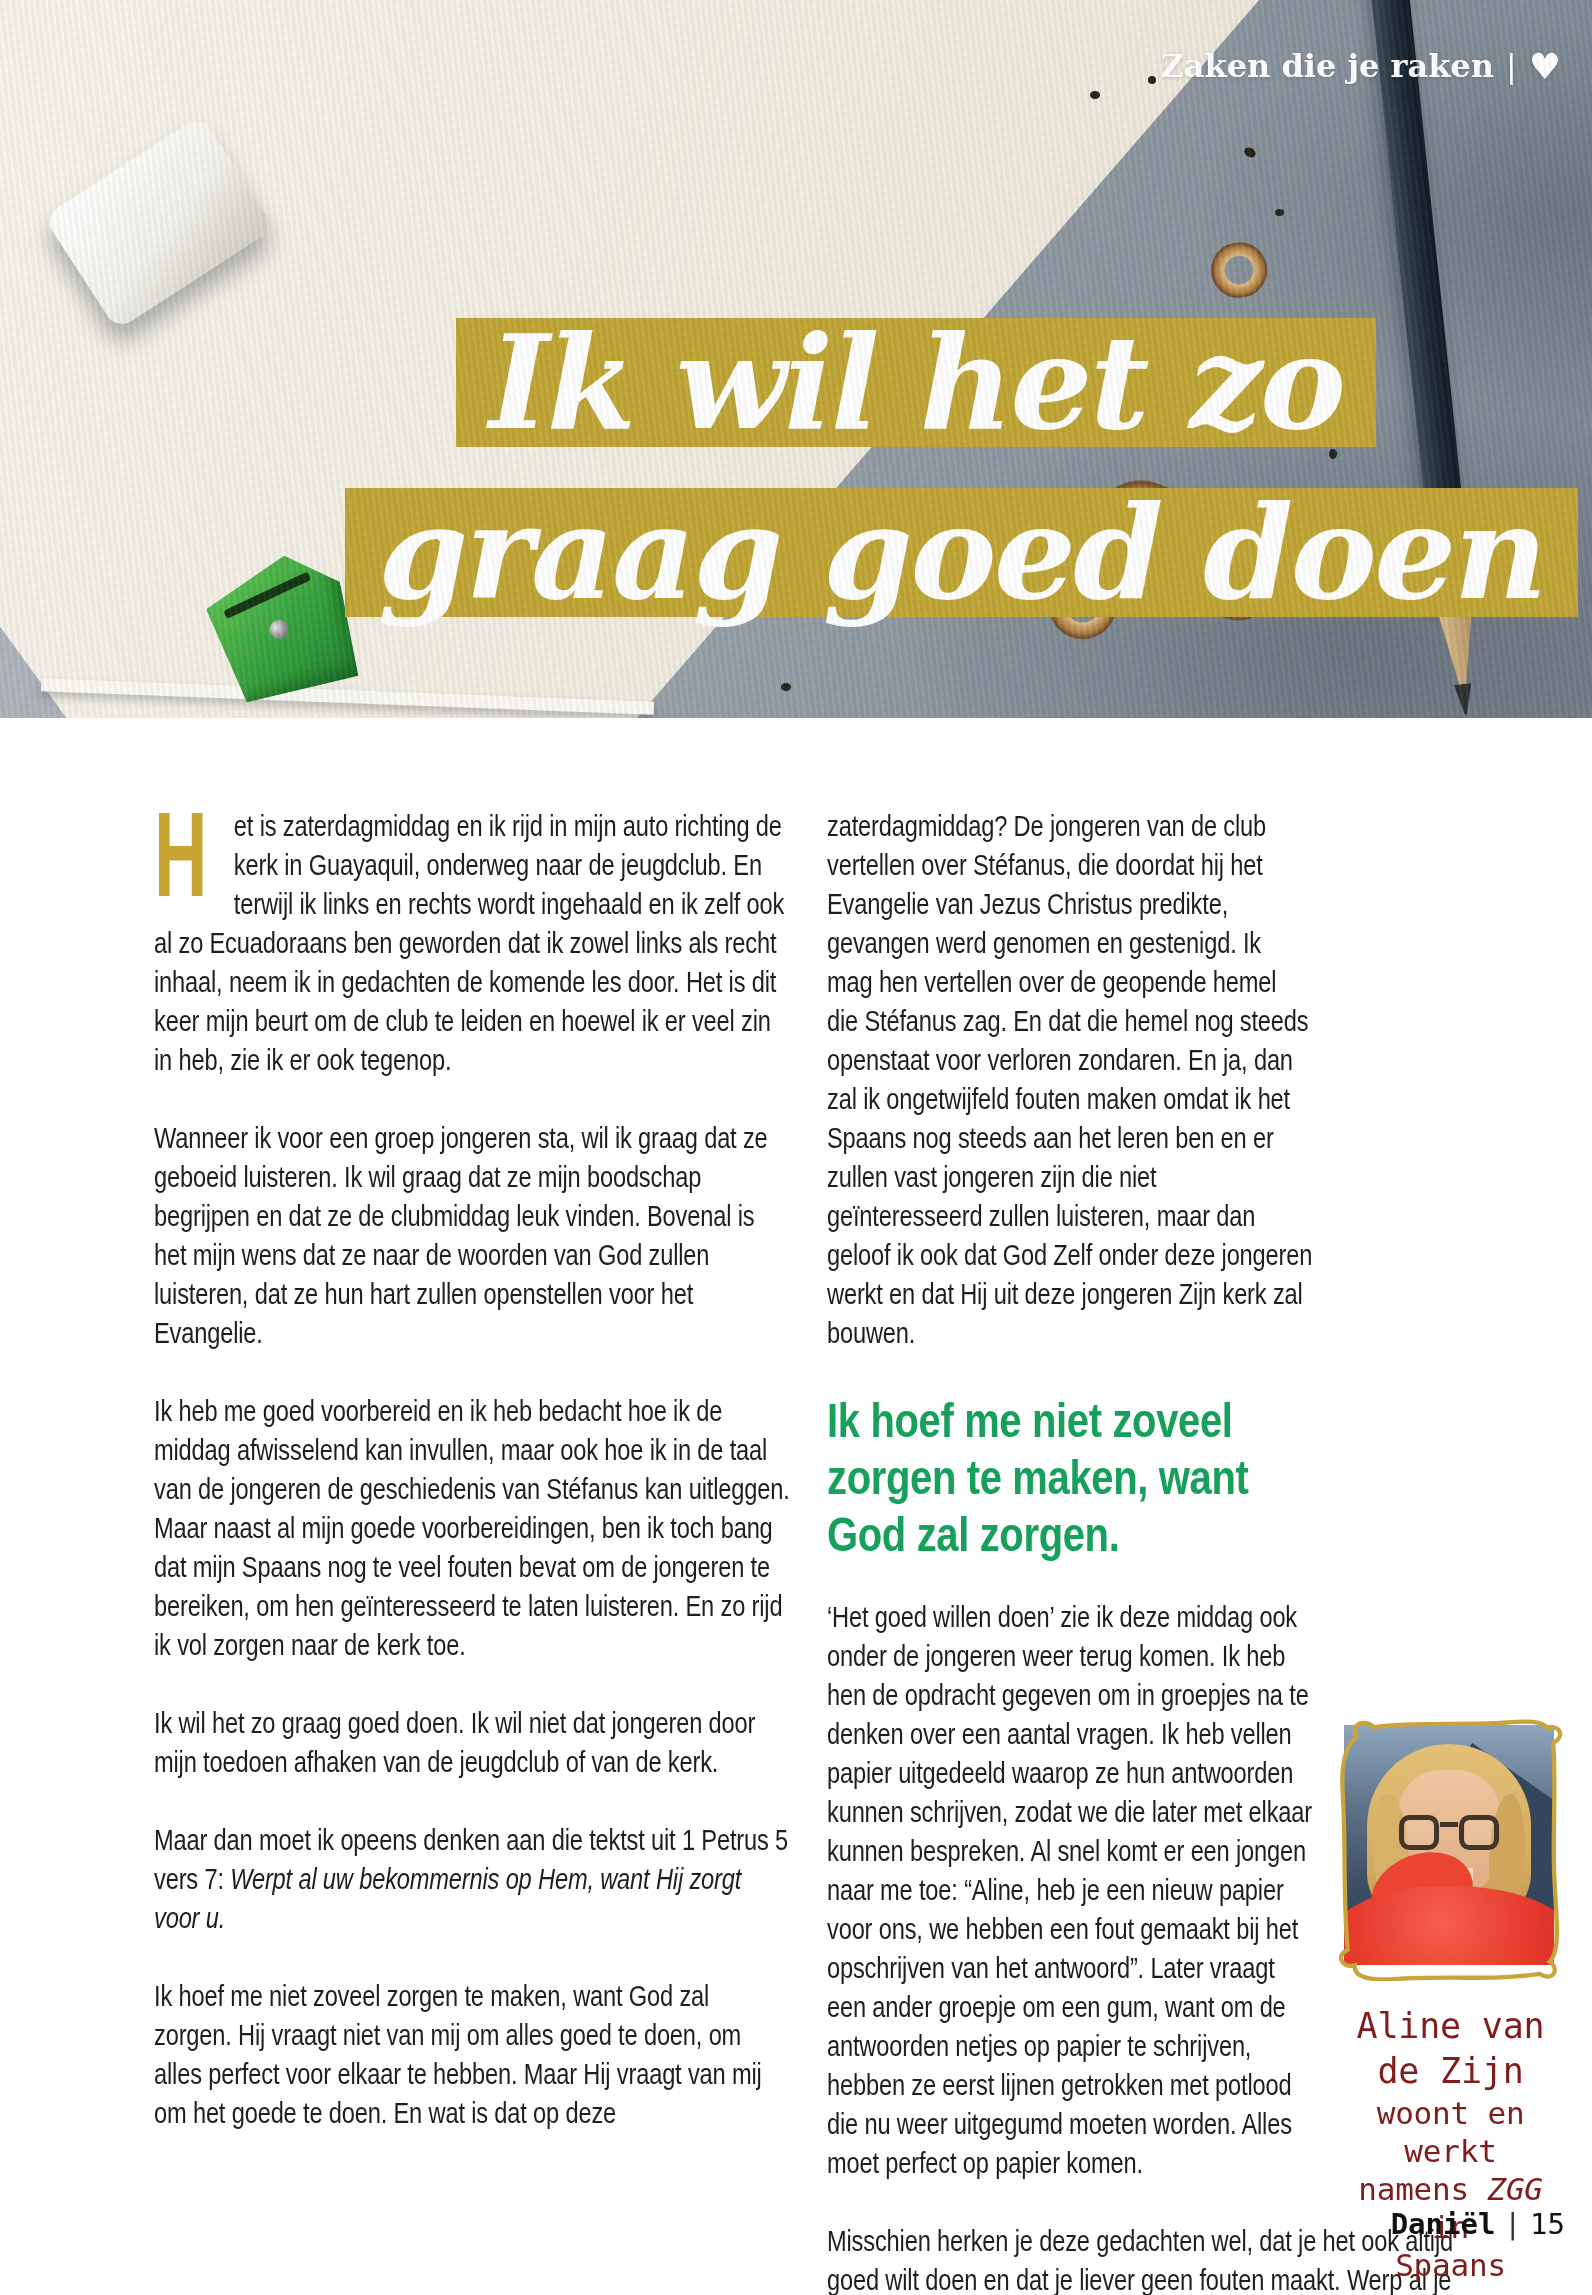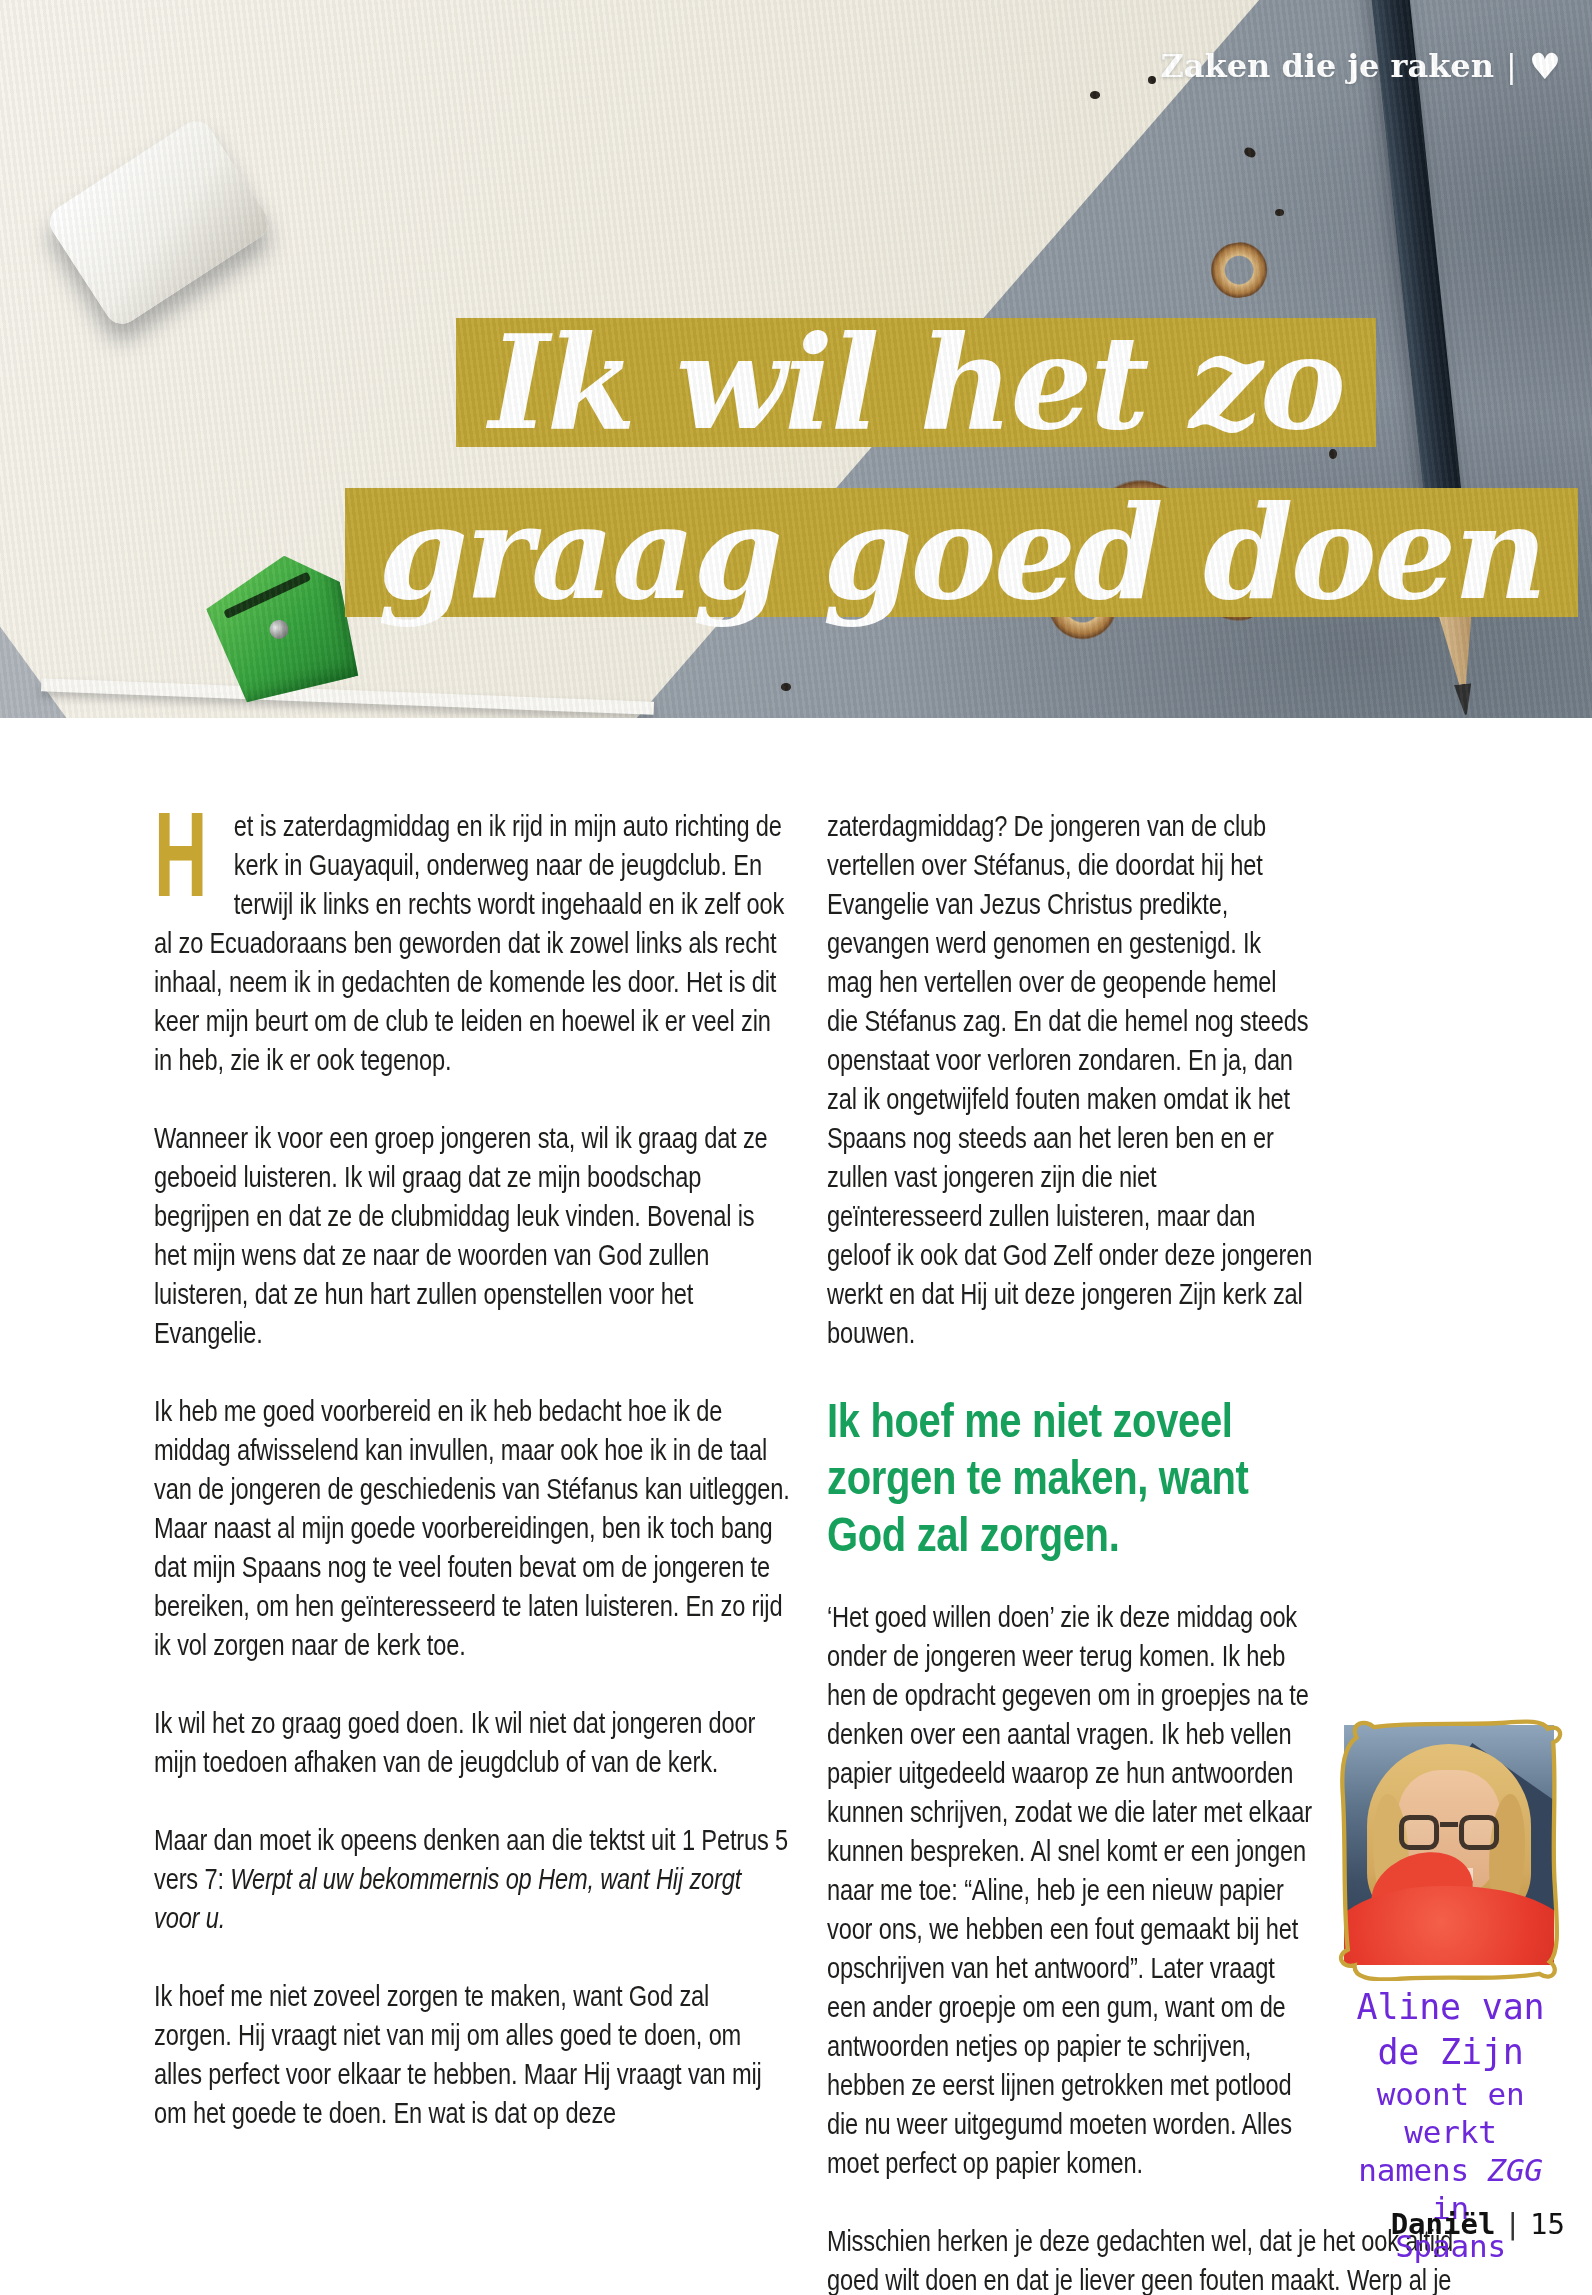--- a/index.html
+++ b/index.html
@@ -107,22 +107,22 @@
   .bridge { position:absolute; left:41px; top:7px; width:17.3px; height:5.2px; background:#40342b; }
   .smile { position:absolute; left:81px; top:143px; width:48px; height:24px;
     border-bottom:6px solid #8a4a38; border-radius:0 0 50% 50%; background:rgba(255,255,255,.55); }
   .scarf { position:absolute; left:-15.5px; top:161px; width:250px; height:121px;
     background:radial-gradient(circle at 45% 30%, #f4604a 0%, #e63a2c 55%, #c92a20 100%);
     border-radius:45% 50% 40% 45%; }
   .scarf2 { position:absolute; left:26px; top:129px; width:104px; height:78px;
     background:#ea4433; border-radius:50%; transform:rotate(-20deg); }
   .frame-svg { position:absolute; left:0; top:0; width:233px; height:268px; pointer-events:none; }
 
-  .aline-caption { margin-top:32px; text-align:center;
-    font-family:"DejaVu Sans Mono", monospace; color:#6d28d9; }
+  .aline-caption { margin-top:51px; text-align:center;
+    font-family:"DejaVu Sans Mono", monospace; color:#7f1d1d; }
   .cap-big { font-size:35px; line-height:45px; }
   .cap-small { font-size:31px; line-height:38px; }
 
   
   .footer { position:absolute; right:27px; bottom:54px;
     font-family:"DejaVu Sans Mono", monospace; font-size:29px; color:#111; }
   .footer .mag { font-weight:bold; }
   .footer .fsep { margin:0 8.6px; color:#333; }
 </style>
 </head>

